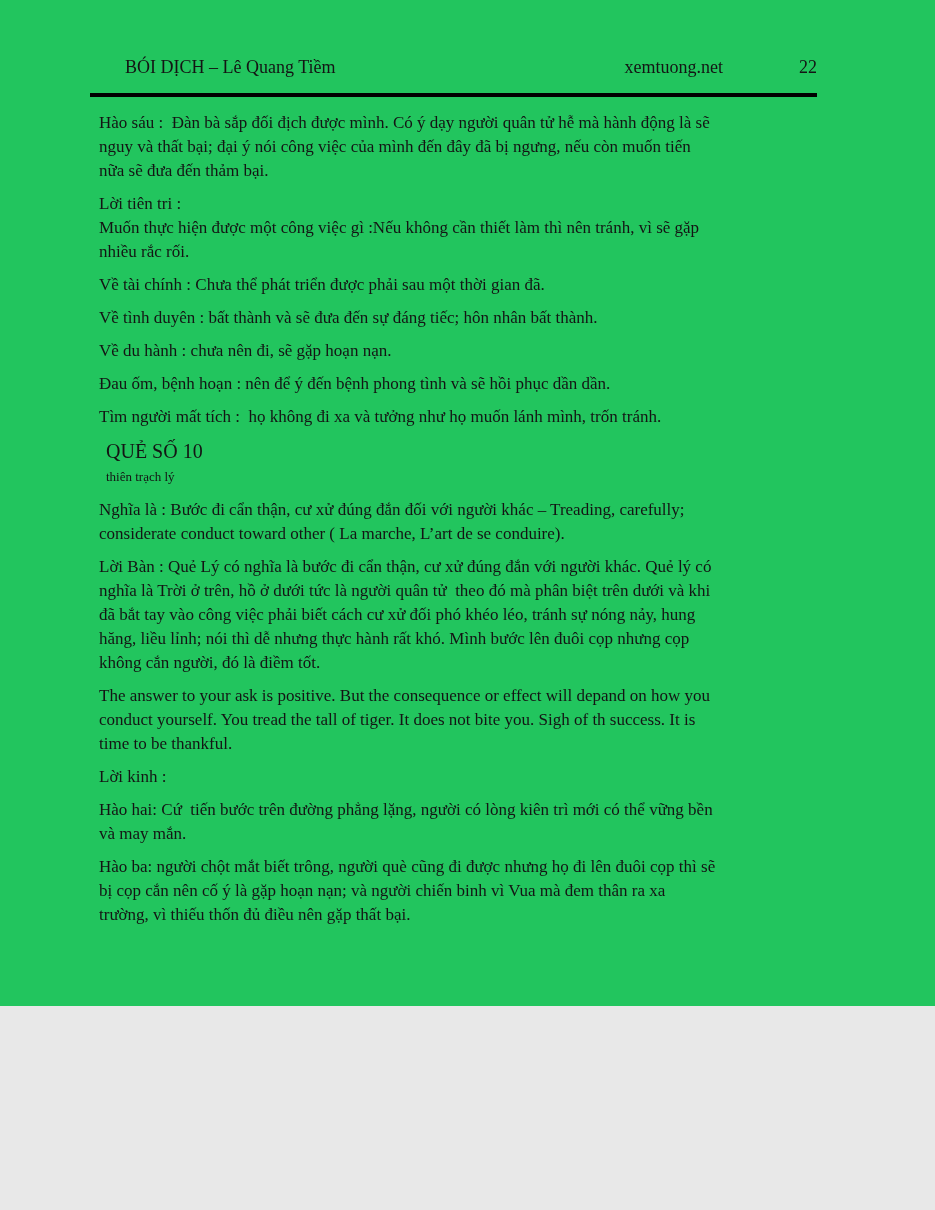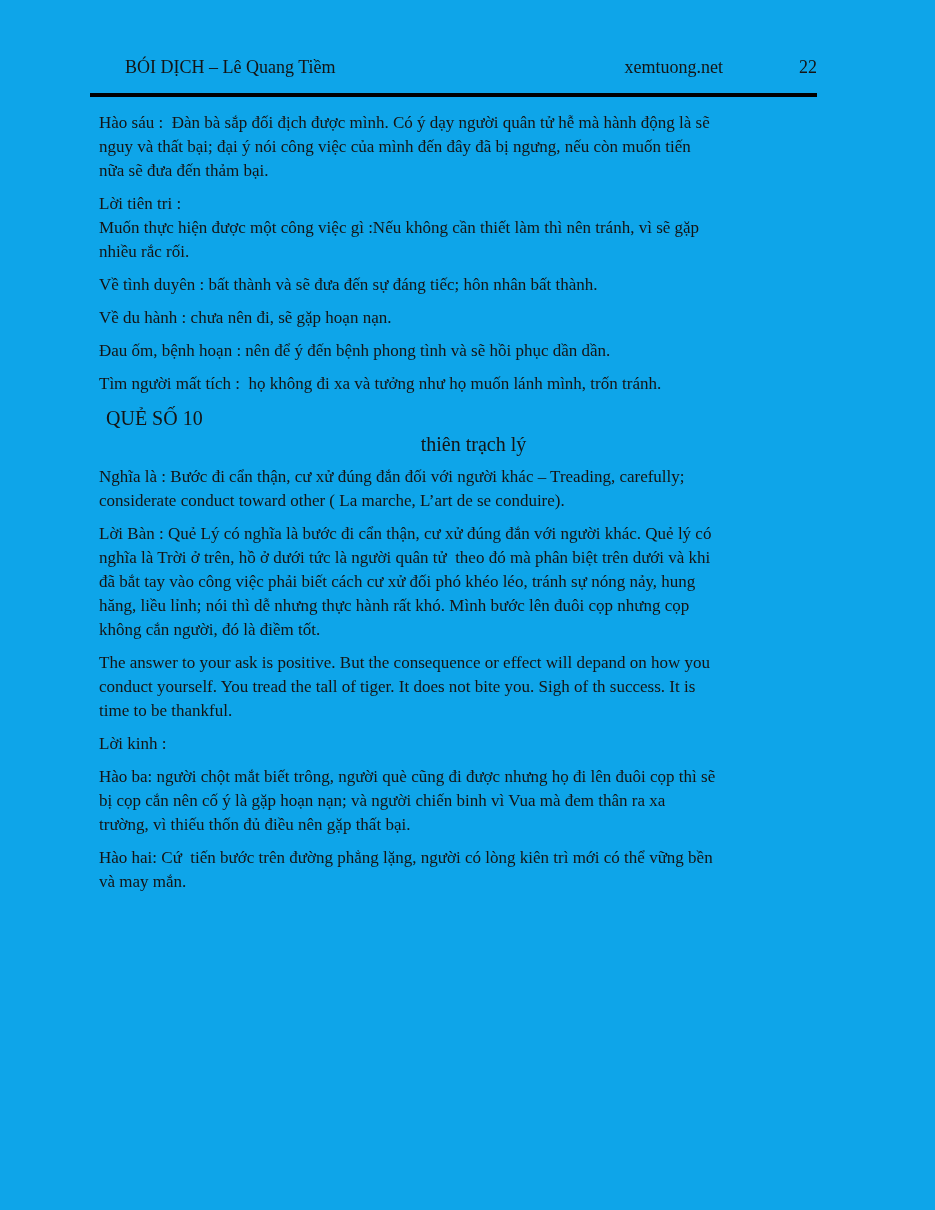--- a/index.html
+++ b/index.html
@@ -3,23 +3,23 @@
 <meta charset="utf-8">
 <style>
   html, body {
     margin: 0;
     padding: 0;
     background: #e8e8e8;
   }
   .page {
     position: relative;
     width: 935px;
-    height: 1210px;
+    height: 1006px;
     margin: 0 auto;
-    background: #0ea5e9;
+    background: #22c55e;
     color: #141414;
     font-family: "Liberation Serif", "DejaVu Serif", serif;
     overflow: hidden;
   }
   .header {
     position: absolute;
     top: 56px;
     left: 125px;
     right: 118px;
     display: flex;
@@ -52,23 +52,22 @@
     white-space: pre-wrap;
   }
   .hex-heading { margin: 0 0 9px 7px; }
   .hex-title {
     display: block;
     font-size: 20px;
     line-height: 27px;
   }
   .hex-subtitle {
     display: block;
-    font-size: 20px;
+    font-size: 13px;
     line-height: 24px;
-    text-align: center;
   }
 </style>
 </head>
 <body>
 
 <div class="page">
 
   <header class="header">
     <span class="book-title">BÓI DỊCH – Lê Quang Tiềm</span>
     <span class="website">xemtuong.net</span>
@@ -77,20 +76,21 @@
 
   <div class="rule"></div>
 
   <main class="content">
     <p>Hào sáu :  Đàn bà sắp đối địch được mình. Có ý dạy người quân tử hễ mà hành động là sẽ
 nguy và thất bại; đại ý nói công việc của mình đến đây đã bị ngưng, nếu còn muốn tiến
 nữa sẽ đưa đến thảm bại.</p>
     <p>Lời tiên tri :
 Muốn thực hiện được một công việc gì :Nếu không cần thiết làm thì nên tránh, vì sẽ gặp
 nhiều rắc rối.</p>
+    <p>Về tài chính : Chưa thể phát triển được phải sau một thời gian đã.</p>
     <p>Về tình duyên : bất thành và sẽ đưa đến sự đáng tiếc; hôn nhân bất thành.</p>
     <p>Về du hành : chưa nên đi, sẽ gặp hoạn nạn.</p>
     <p>Đau ốm, bệnh hoạn : nên để ý đến bệnh phong tình và sẽ hồi phục dần dần.</p>
     <p>Tìm người mất tích :  họ không đi xa và tưởng như họ muốn lánh mình, trốn tránh.</p>
 
     <div class="hex-heading">
       <span class="hex-title">QUẺ SỐ 10</span>
       <span class="hex-subtitle">thiên trạch lý</span>
     </div>
 
@@ -98,20 +98,20 @@
 considerate conduct toward other ( La marche, L’art de se conduire).</p>
     <p>Lời Bàn : Quẻ Lý có nghĩa là bước đi cẩn thận, cư xử đúng đắn với người khác. Quẻ lý có
 nghĩa là Trời ở trên, hồ ở dưới tức là người quân tử  theo đó mà phân biệt trên dưới và khi
 đã bắt tay vào công việc phải biết cách cư xử đối phó khéo léo, tránh sự nóng nảy, hung
 hăng, liều lỉnh; nói thì dễ nhưng thực hành rất khó. Mình bước lên đuôi cọp nhưng cọp
 không cắn người, đó là điềm tốt.</p>
     <p>The answer to your ask is positive. But the consequence or effect will depand on how you
 conduct yourself. You tread the tall of tiger. It does not bite you. Sigh of th success. It is
 time to be thankful.</p>
     <p>Lời kinh :</p>
+    <p>Hào hai: Cứ  tiến bước trên đường phẳng lặng, người có lòng kiên trì mới có thể vững bền
+và may mắn.</p>
     <p>Hào ba: người chột mắt biết trông, người què cũng đi được nhưng họ đi lên đuôi cọp thì sẽ
 bị cọp cắn nên cố ý là gặp hoạn nạn; và người chiến binh vì Vua mà đem thân ra xa
 trường, vì thiếu thốn đủ điều nên gặp thất bại.</p>
-    <p>Hào hai: Cứ  tiến bước trên đường phẳng lặng, người có lòng kiên trì mới có thể vững bền
-và may mắn.</p>
   </main>
 
 </div>
 
 </body></html>

